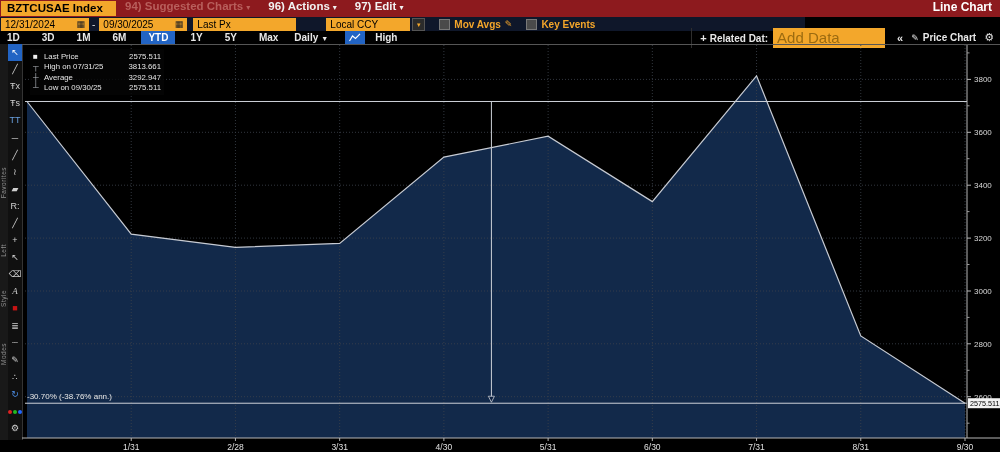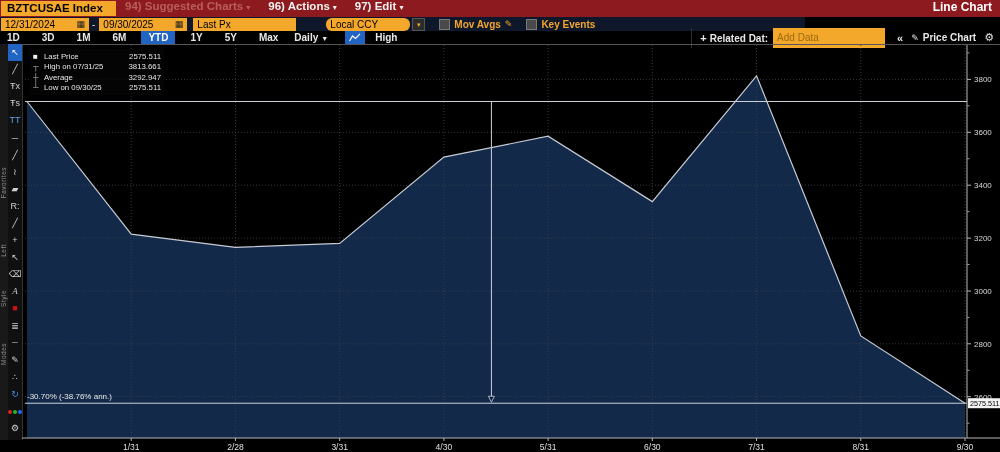--- a/index.html
+++ b/index.html
@@ -18,42 +18,42 @@
   .title-right{padding:0 8px;font-size:12px;font-weight:bold;color:#fff;}
 
   
   .row2{position:absolute;left:0;top:17px;width:805px;height:14px;background:#0f172a;
         display:flex;align-items:center;font-size:10px;}
   .amber{background:#f3a72b;color:#000;height:13px;line-height:13px;padding:0 4px;white-space:nowrap;}
   .datebox{display:flex;align-items:center;width:80px;justify-content:space-between;margin-left:1px;}
   .calico{font-size:9px;color:#222;}
   .dash{color:#ddd;margin:0 3px;}
   .px{width:95px;margin-left:6px;}
-  .ccy{width:76px;margin-left:30px;border-radius:6px;}
+  .ccy{width:76px;margin-left:30px;}
   .ddbtn{width:13px;height:13px;background:#2b2b2b;border:1px solid #555;color:#f3a72b;
         font-size:7px;text-align:center;line-height:12px;margin-left:2px;box-sizing:border-box;}
   .chk{display:inline-block;width:9px;height:9px;background:#4a4a4a;border:1px solid #787878;margin:0 4px 0 14px;}
   .amberlbl{color:#f5a62a;font-weight:bold;white-space:nowrap;}
   .pencil-amber{color:#f5a62a;font-size:9px;margin-left:4px;}
 
   
   .row3{position:absolute;left:0;top:31px;width:1000px;height:13px;background:#000;
         display:flex;align-items:center;font-size:10px;color:#e8e8e8;}
   .rtab{padding:0 7px;height:13px;line-height:13px;font-weight:bold;cursor:default;white-space:nowrap;}
   .rtab.active{background:#2264c4;color:#fff;}
   .period{margin-left:2px;}
   .period .caret-s{font-size:7px;margin-left:3px;}
   .ctype{background:#2264c4;height:13px;width:20px;display:flex;align-items:center;
          justify-content:center;margin-left:10px;}
   .tablebtn{padding:0 10px;font-weight:bold;}
   .rightcluster{display:flex;align-items:center;border-left:1px solid #2e2e2e;padding-left:8px;}
   .relbl{font-weight:bold;white-space:nowrap;}
   .relbl .plus{font-size:11px;margin-right:3px;}
   .adddata{background:#f3a72b;border:none;outline:none;height:12px;width:104px;margin-left:5px;
-        font-size:10px;color:#3a2a00;padding:4px 4px;font-family:"Liberation Sans",sans-serif;}
+        font-size:15px;color:#3a2a00;padding:4px 4px;font-family:"Liberation Sans",sans-serif;}
   .adddata::placeholder{color:#9c6b10;opacity:1;}
   .sqbtn{margin-left:8px;font-size:11px;font-weight:bold;color:#e8e8e8;padding:0 4px;}
   .editchart{display:flex;align-items:center;font-weight:bold;margin-left:4px;white-space:nowrap;}
   .editchart .pi{font-size:9px;margin-right:4px;}
   .gearbtn{font-size:11px;margin:0 6px 0 8px;color:#e0e0e0;}
 
   
   .main{position:absolute;left:0;top:44px;width:1000px;height:408px;}
   .sidebar{position:absolute;left:0;top:0;width:22px;height:396px;background:#101010;
         border-right:1px solid #343434;display:flex;}

